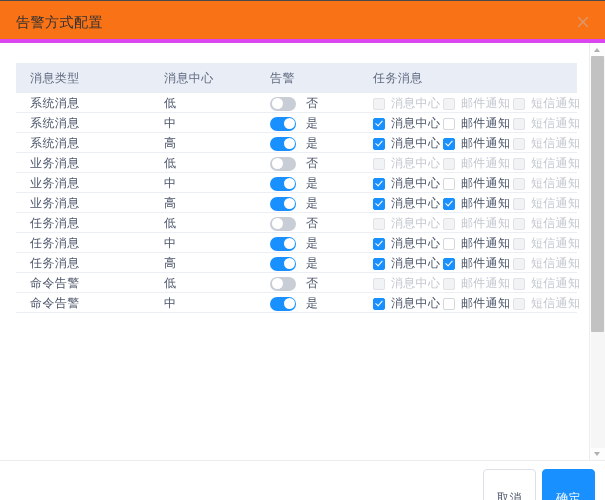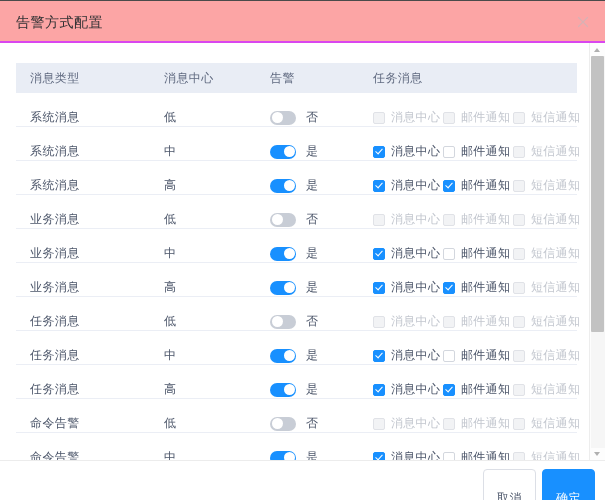--- a/index.html
+++ b/index.html
@@ -23,23 +23,23 @@
     background: #fff;
     box-sizing: border-box;
     border-top: 1px solid #4a4a4a;
     overflow: hidden;
   }
 
   
   .dialog-header {
     position: relative;
     height: 45px;
-    border-bottom: 5px solid #d946ef;
+    border-bottom: 7px solid #d946ef;
     box-sizing: border-box;
-    background: #fca5a5;
+    background: #f97316;
   }
   .dialog-title {
     position: absolute;
     left: 16px;
     top: 13px;
     font-size: 14px;
     font-weight: 400;
     color: #303133;
     letter-spacing: .5px;
     white-space: nowrap;
@@ -86,21 +86,21 @@
     font-weight: 400;
     font-size: 12px;
     text-align: left;
     height: 30px;
     padding: 0 0 0 14px;
     white-space: nowrap;
     letter-spacing: .4px;
   }
   table.cfg-table td {
     height: 16px;
-    padding: 16px 0 0 14px;
+    padding: 2px 0 0 14px;
     border-bottom: 1px solid #ebeef5;
     color: #4c5costom;
     color: #4c566a;
     font-size: 12px;
     background: #fff;
     white-space: nowrap;
     letter-spacing: .4px;
   }
   table.cfg-table tr:last-child td { border-bottom: 1px solid #ebeef5; }
 

